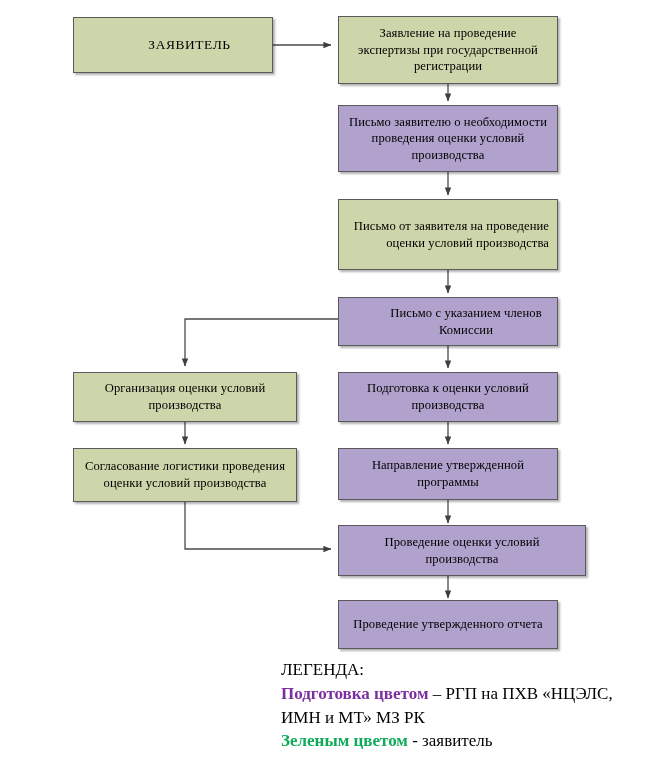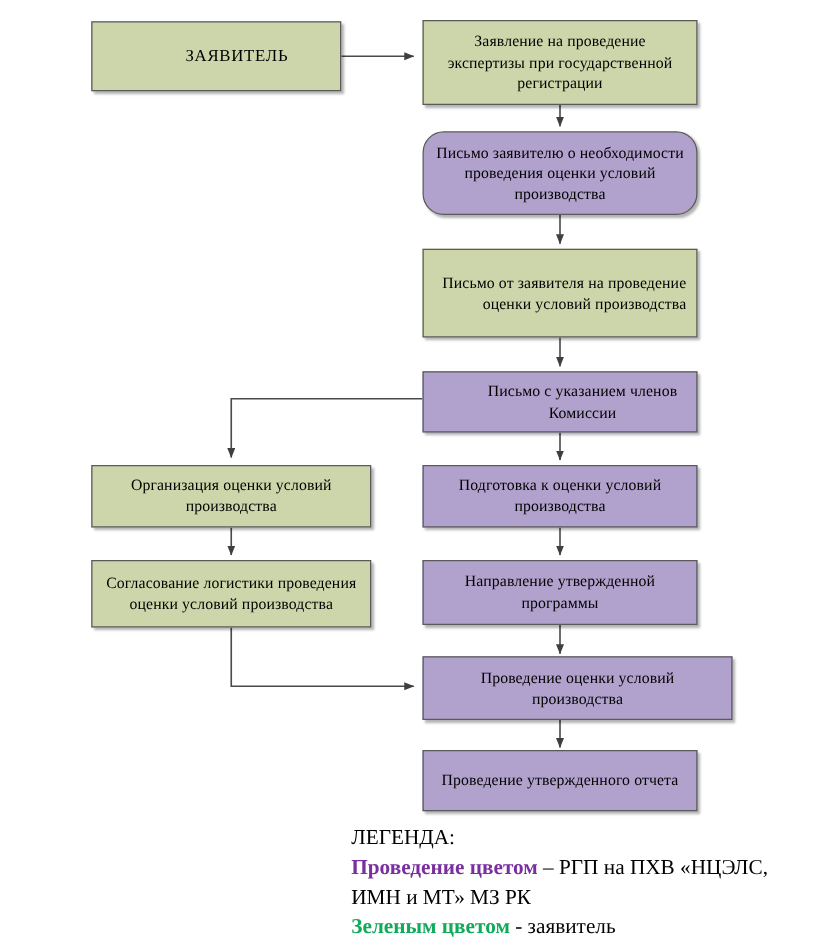--- a/index.html
+++ b/index.html
@@ -69,21 +69,21 @@
   </svg>
 
   <div class="node green title-node" style="left:73px;top:17px;width:200px;height:56px;padding-left:41px;">
     <span>ЗАЯВИТЕЛЬ</span>
   </div>
 
   <div class="node green" style="left:338px;top:16px;width:220px;height:68px;">
     <span>Заявление на проведение экспертизы при государственной регистрации</span>
   </div>
 
-  <div class="node purple" style="left:338px;top:105px;width:220px;height:67px;border-radius:17px;">
+  <div class="node purple" style="left:338px;top:105px;width:220px;height:67px;">
     <span>Письмо заявителю о необходимости проведения оценки условий производства</span>
   </div>
 
   <div class="node green" style="left:338px;top:199px;width:220px;height:71px;text-align:right;">
     <span>Письмо от заявителя на проведение оценки условий производства</span>
   </div>
 
   <div class="node purple" style="left:338px;top:297px;width:220px;height:49px;padding-left:44px;">
     <span>Письмо с указанием членов Комиссии</span>
   </div>
@@ -107,17 +107,17 @@
   <div class="node purple" style="left:338px;top:525px;width:248px;height:51px;">
     <span>Проведение оценки условий производства</span>
   </div>
 
   <div class="node purple" style="left:338px;top:600px;width:220px;height:49px;">
     <span>Проведение утвержденного отчета</span>
   </div>
 
   <div class="legend">
     <span class="lg-head">ЛЕГЕНДА:</span>
-    <span class="lg-line"><b class="kw-purple">Проведение цветом</b><span> – РГП на ПХВ «НЦЭЛС, ИМН и МТ» МЗ РК</span></span>
+    <span class="lg-line"><b class="kw-purple">Подготовка цветом</b><span> – РГП на ПХВ «НЦЭЛС, ИМН и МТ» МЗ РК</span></span>
     <span class="lg-line"><b class="kw-green">Зеленым цветом</b><span> - заявитель</span></span>
   </div>
 
 </div>
 
 </body></html>

